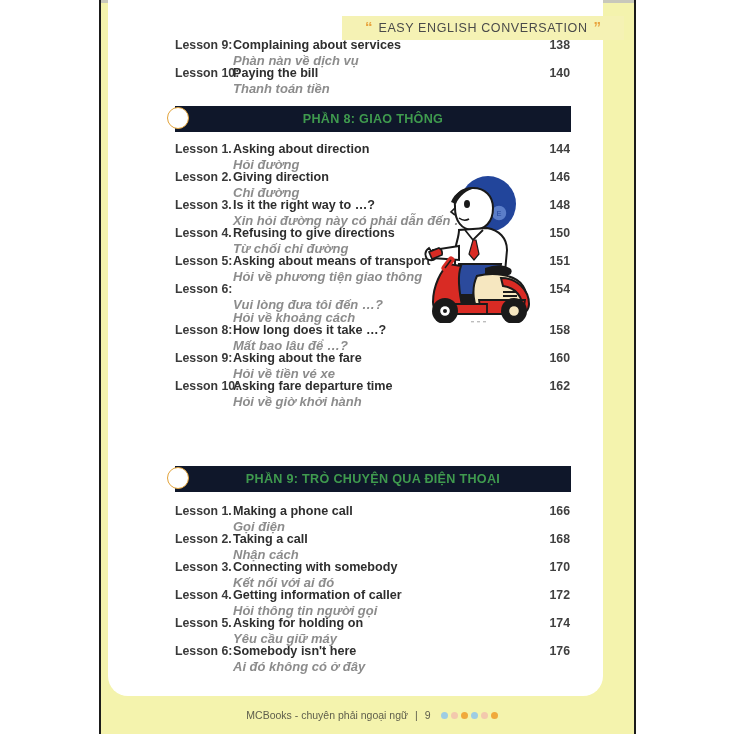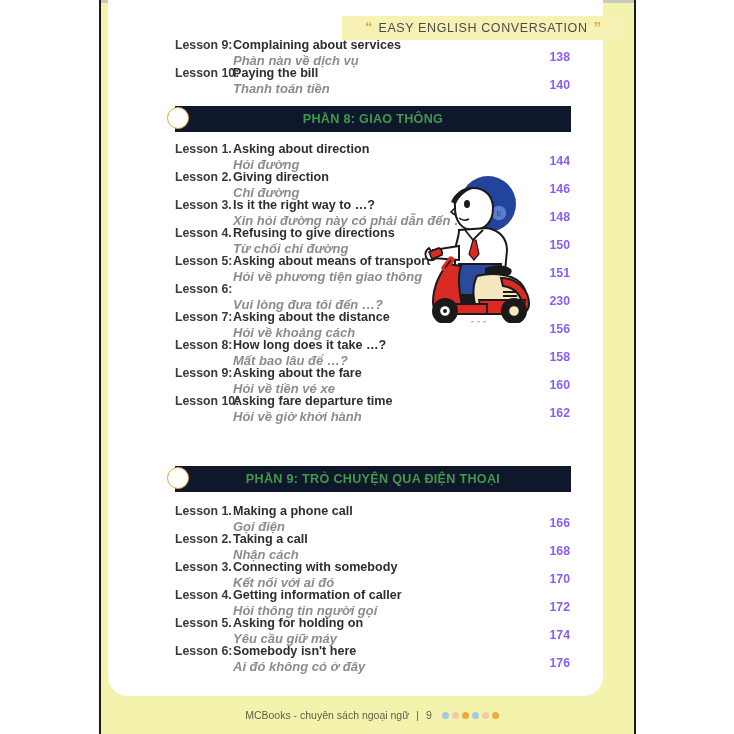--- a/index.html
+++ b/index.html
@@ -112,23 +112,23 @@
     position: absolute;
     left: 58px;
     top: 0;
     font-size: 12.6px;
     color: #2e2e2e;
     white-space: nowrap;
   }
   .lesson-page {
     position: absolute;
     right: 0;
-    top: 12px;
+    top: 0;
     font-size: 12.3px;
-    color: #8b5cf6;
+    color: #404040;
     text-align: right;
   }
   .lesson-sub {
     position: relative;
     height: 13px;
     margin-left: 58px;
     font-size: 13px;
     font-style: italic;
     color: #8c8c8c;
     white-space: nowrap;
@@ -279,29 +279,24 @@
 
   <div class="lesson-row">
     <span class="lesson-label">Lesson 5:</span>
     <span class="lesson-title">Asking about means of transport</span>
     <span class="lesson-page">151</span>
   </div>
   <div class="lesson-sub">Hỏi về phương tiện giao thông</div>
 
   <div class="lesson-row">
     <span class="lesson-label">Lesson 6:</span>
-    <span class="lesson-page">230</span>
+    <span class="lesson-page">154</span>
   </div>
   <div class="lesson-sub">Vui  lòng đưa tôi đến …?</div>
 
-  <div class="lesson-row">
-    <span class="lesson-label">Lesson 7:</span>
-    <span class="lesson-title">Asking about the distance</span>
-    <span class="lesson-page">156</span>
-  </div>
   <div class="lesson-sub">Hỏi về khoảng cách</div>
 
   <div class="lesson-row">
     <span class="lesson-label">Lesson 8:</span>
     <span class="lesson-title">How long does it take …?</span>
     <span class="lesson-page">158</span>
   </div>
   <div class="lesson-sub">Mất bao lâu để …?</div>
 
   <div class="lesson-row">
@@ -430,21 +425,21 @@
 
   <div class="lesson-row">
     <span class="lesson-label">Lesson 6:</span>
     <span class="lesson-title">Somebody isn't here</span>
     <span class="lesson-page">176</span>
   </div>
   <div class="lesson-sub">Ai đó không có ở đây</div>
 </div>
 
 <div id="footer">
-  <span id="footer-text">MCBooks - chuyên sách ngoại ngữ</span>
+  <span id="footer-text">MCBooks - chuyên phải ngoại ngữ</span>
   <span id="footer-sep">|</span>
   <span id="footer-page">9</span>
   <span id="footer-dots">
       <span class="footer-dot" style="background: rgb(158, 205, 227);"></span>
       <span class="footer-dot" style="background: rgb(243, 201, 173);"></span>
       <span class="footer-dot" style="background: rgb(240, 169, 60);"></span>
       <span class="footer-dot" style="background: rgb(158, 205, 227);"></span>
       <span class="footer-dot" style="background: rgb(243, 201, 173);"></span>
       <span class="footer-dot" style="background: rgb(240, 169, 60);"></span>
     </span>

